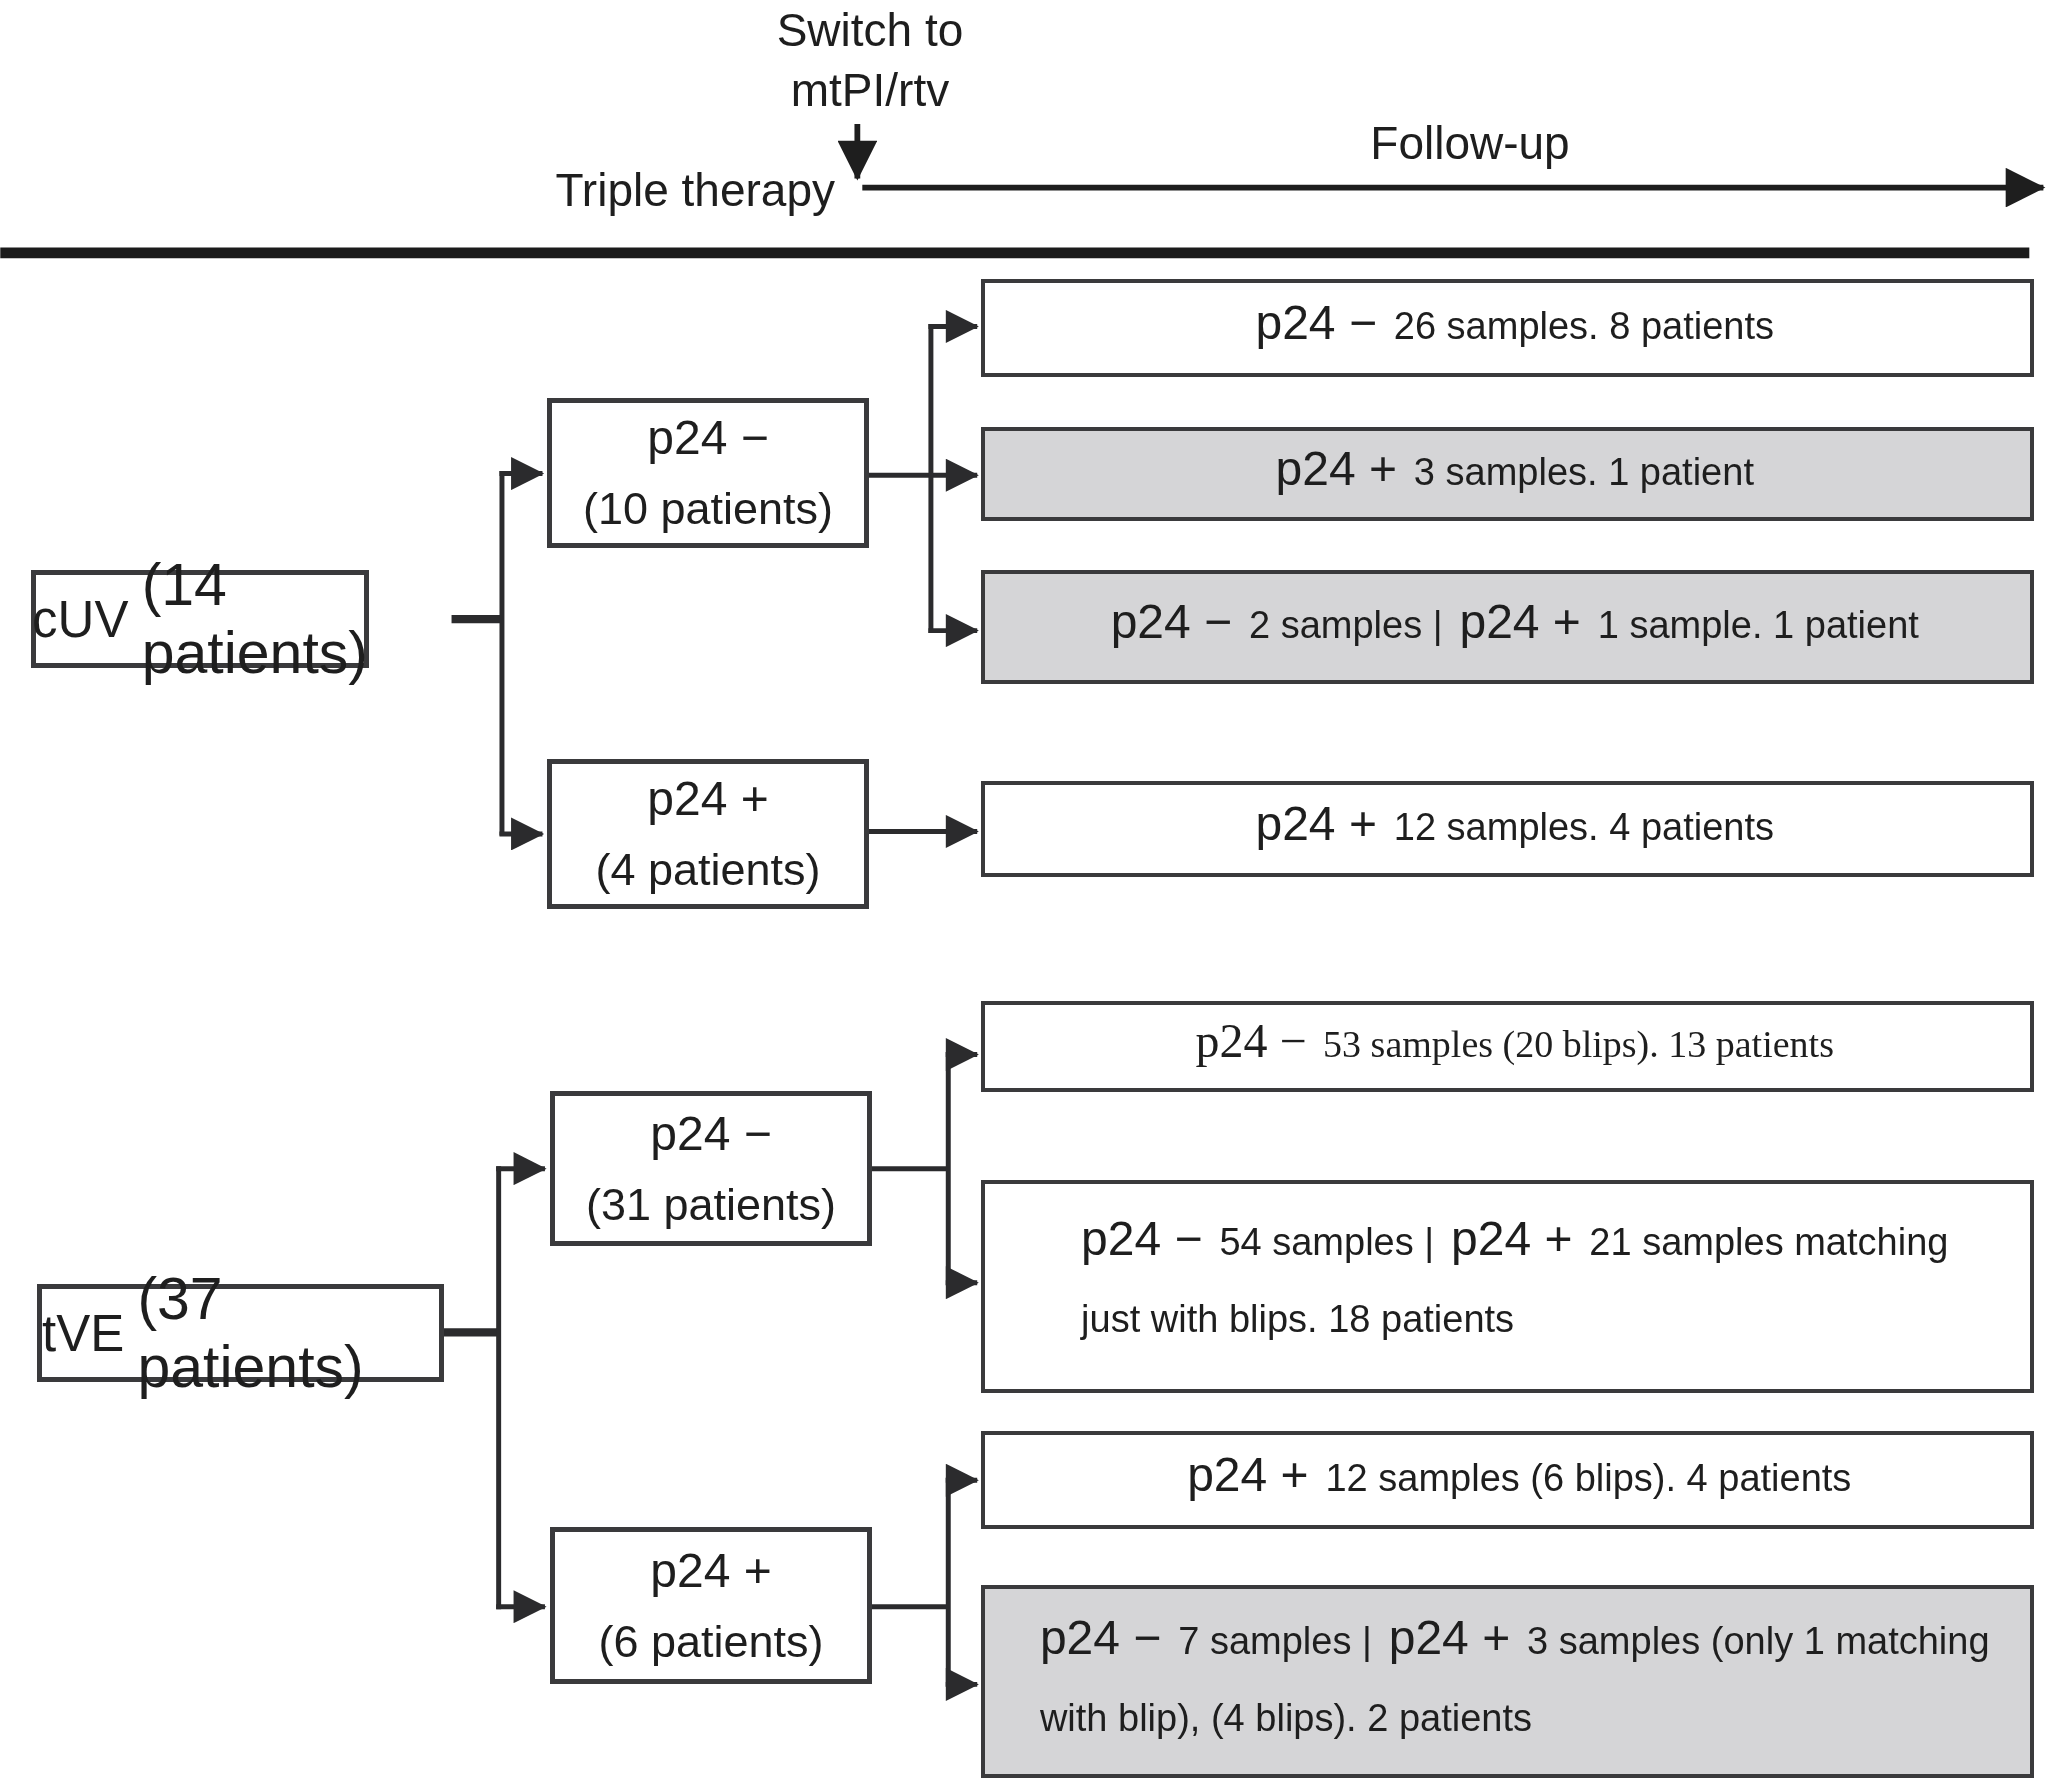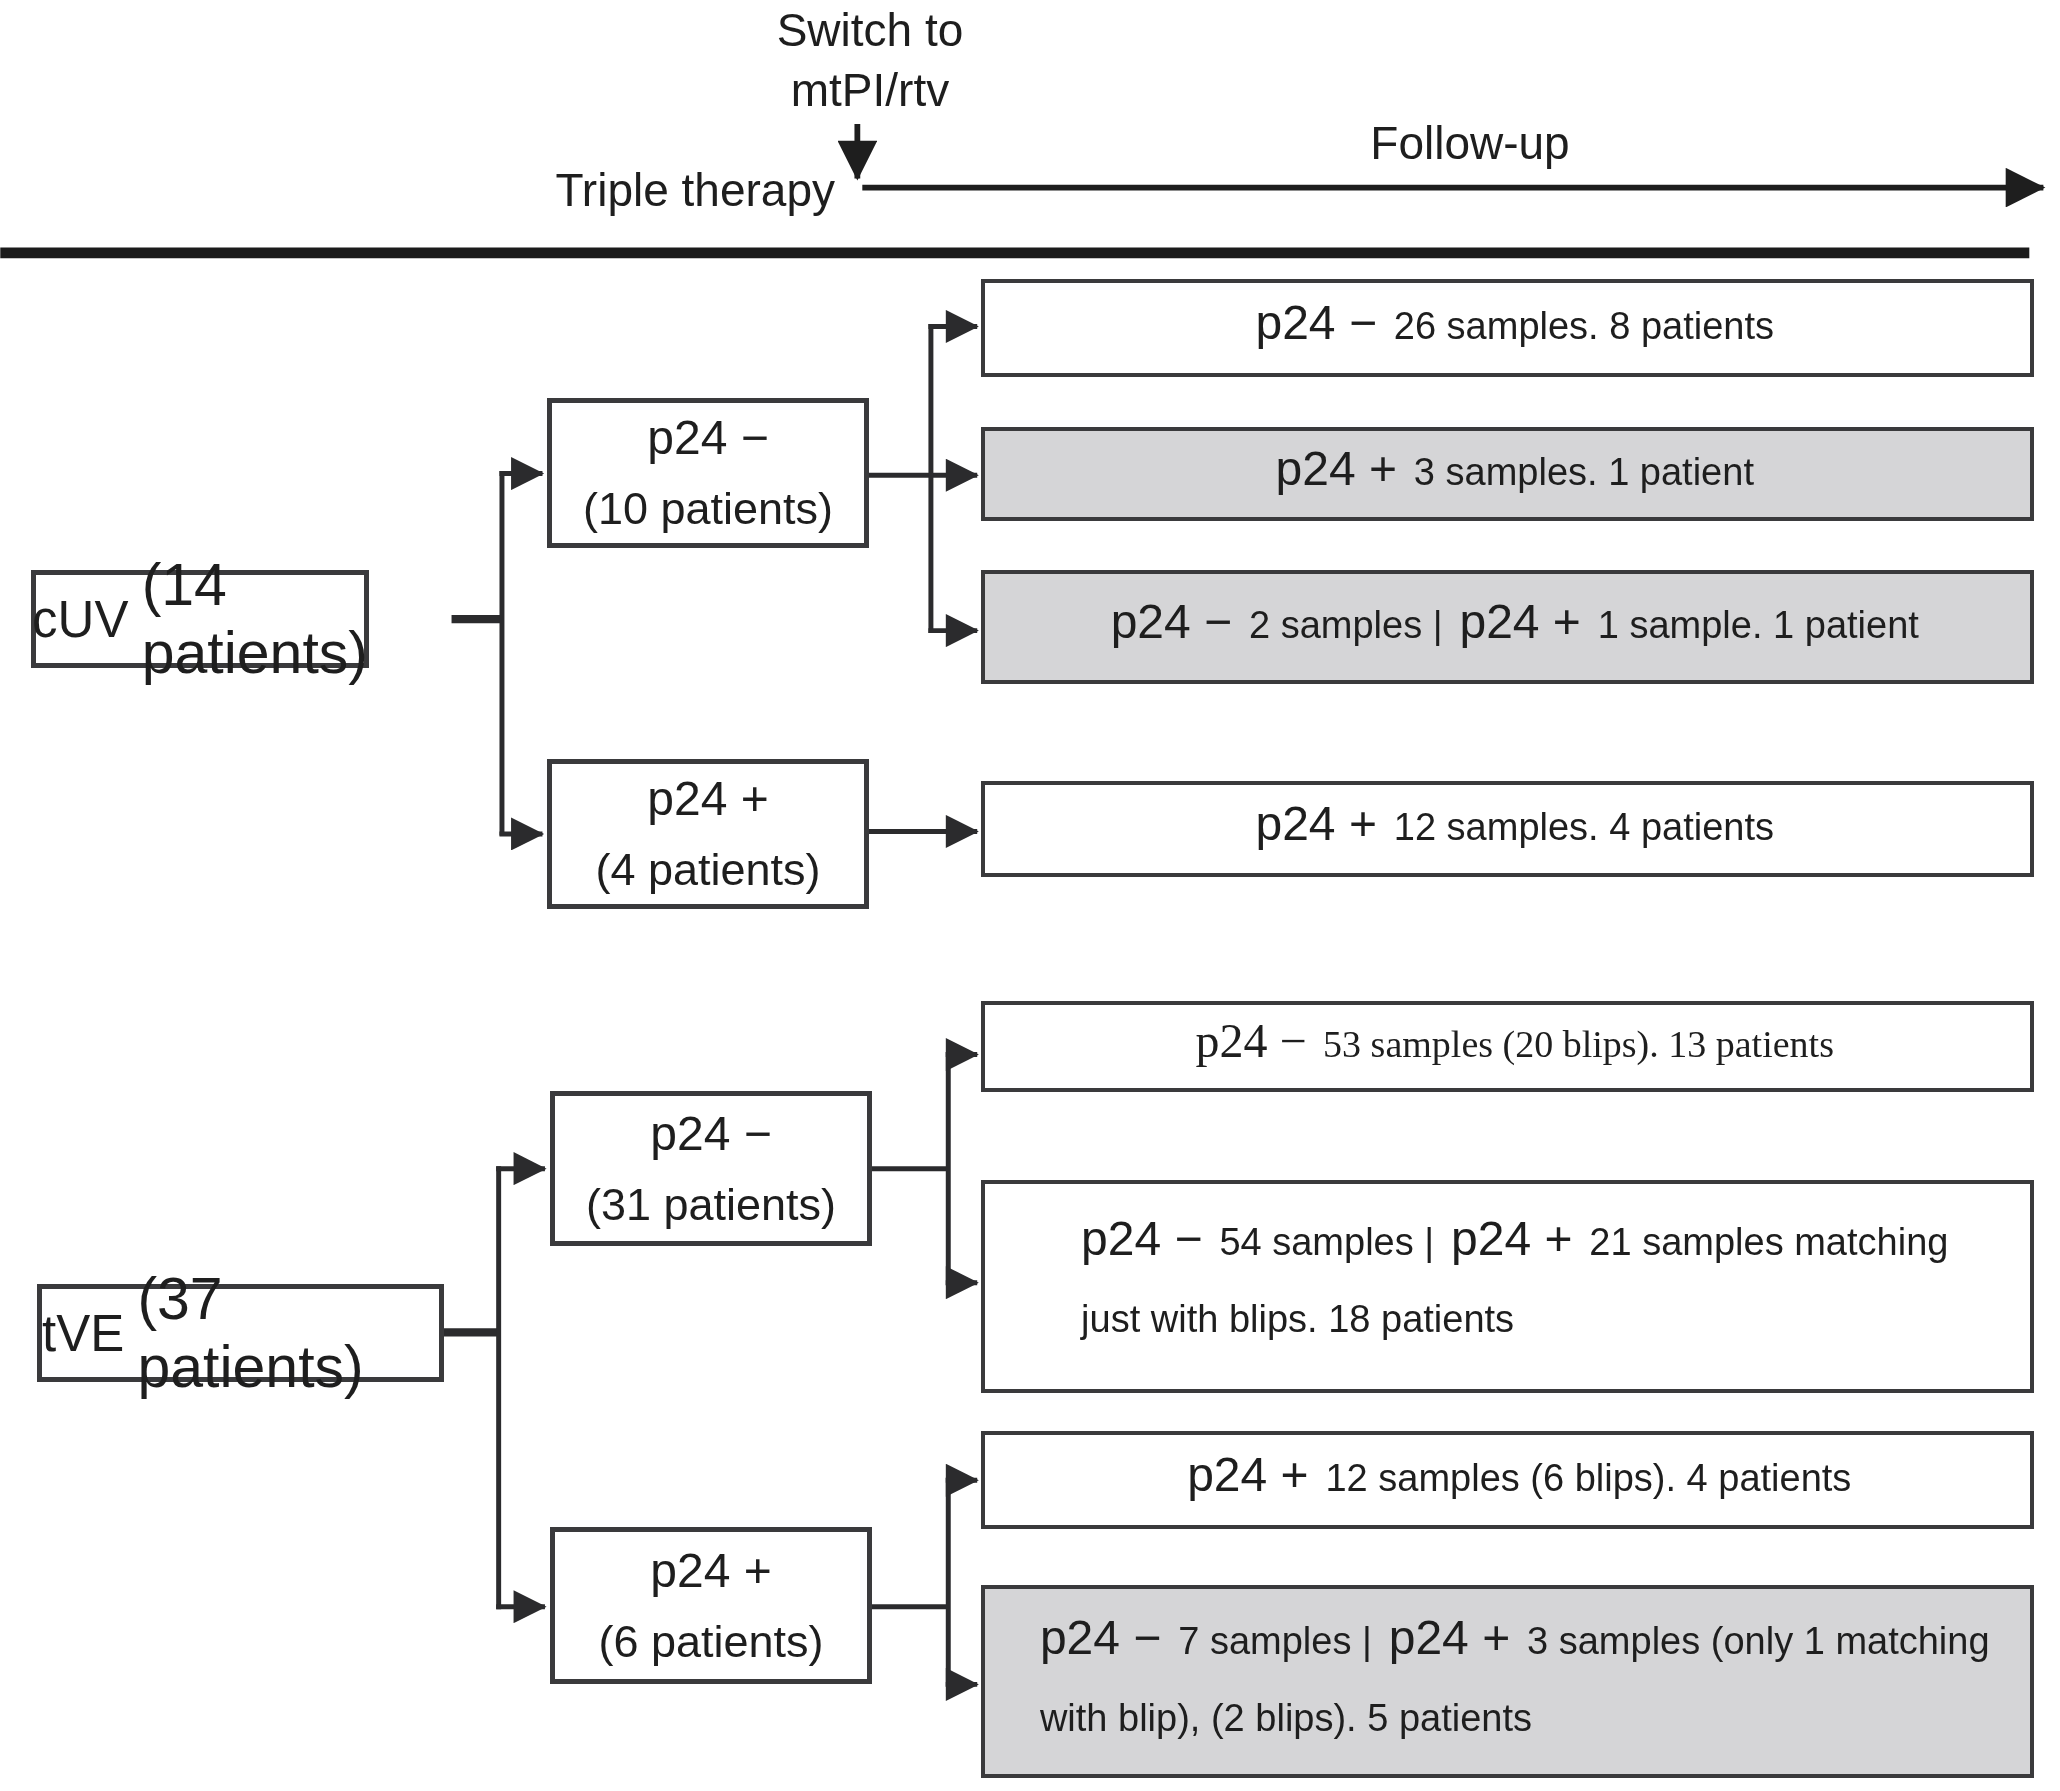--- a/index.html
+++ b/index.html
@@ -200,19 +200,19 @@
 
   <div class="box out shaded" id="bx-h">
     <div class="otext">
       <div class="oline">
         <span class="ob">p24 −</span>
         <span class="os">7 samples |</span>
         <span class="ob ob2">p24 +</span>
         <span class="os">3 samples (only 1 matching</span>
       </div>
       <div class="oline">
-        <span class="os" style="margin-left:0">with blip), (2 blips). 5 patients</span>
+        <span class="os" style="margin-left:0">with blip), (4 blips). 2 patients</span>
       </div>
     </div>
   </div>
 
 </div>
 
 
 </body></html>

